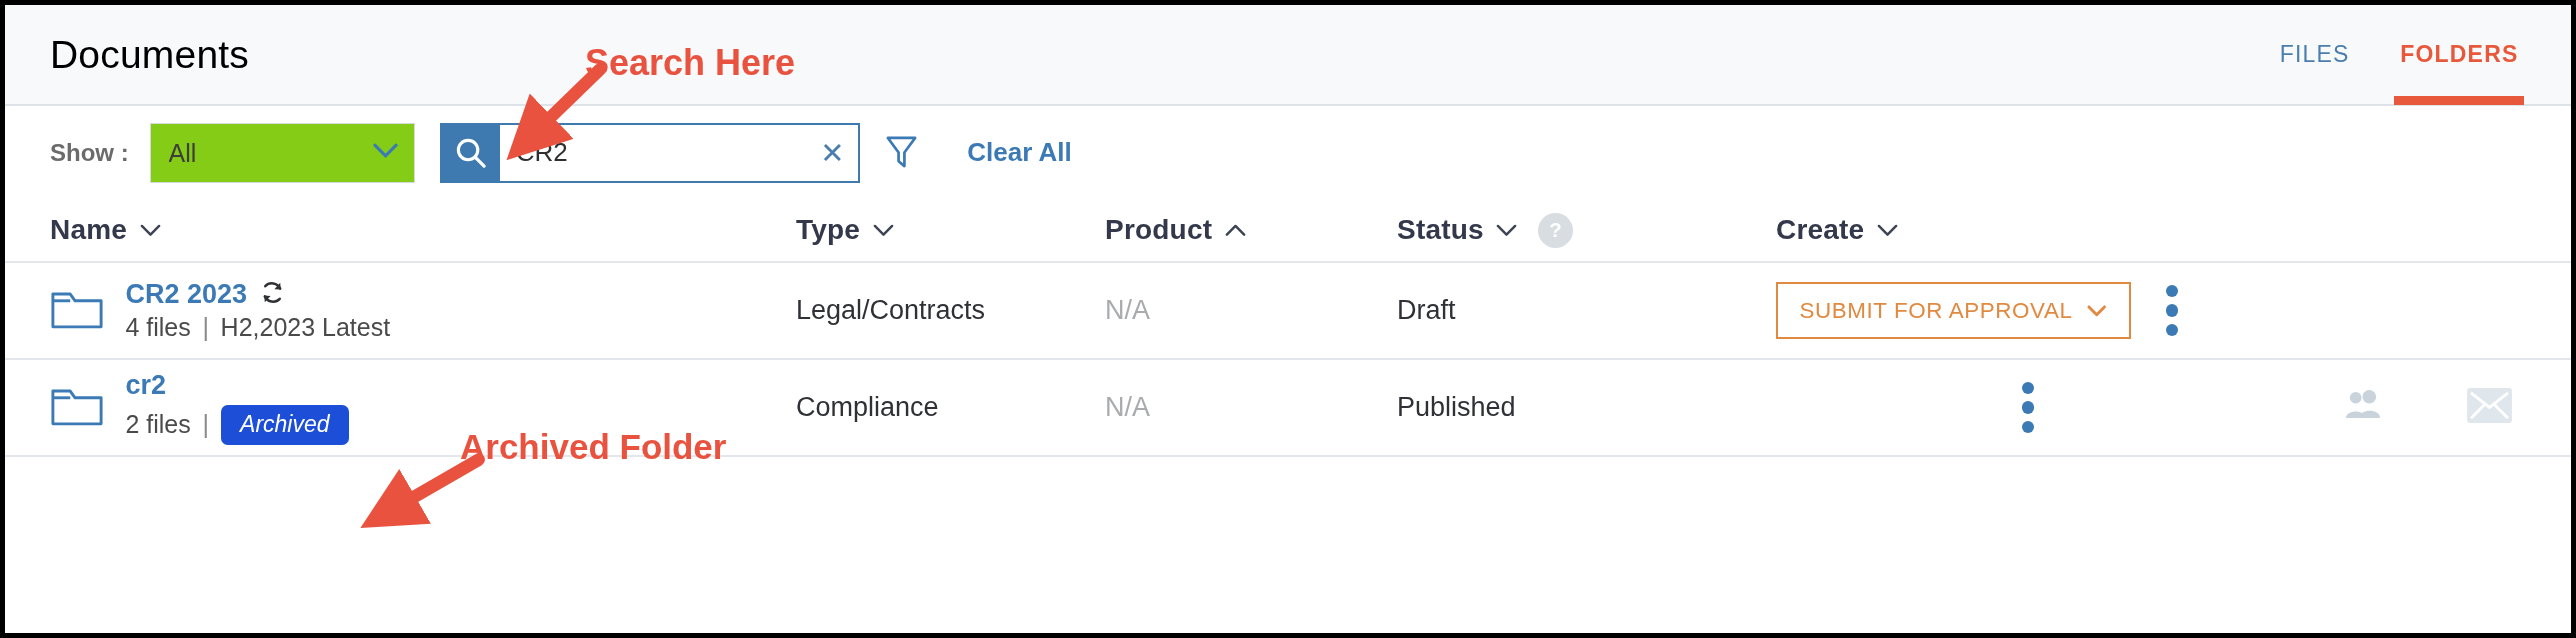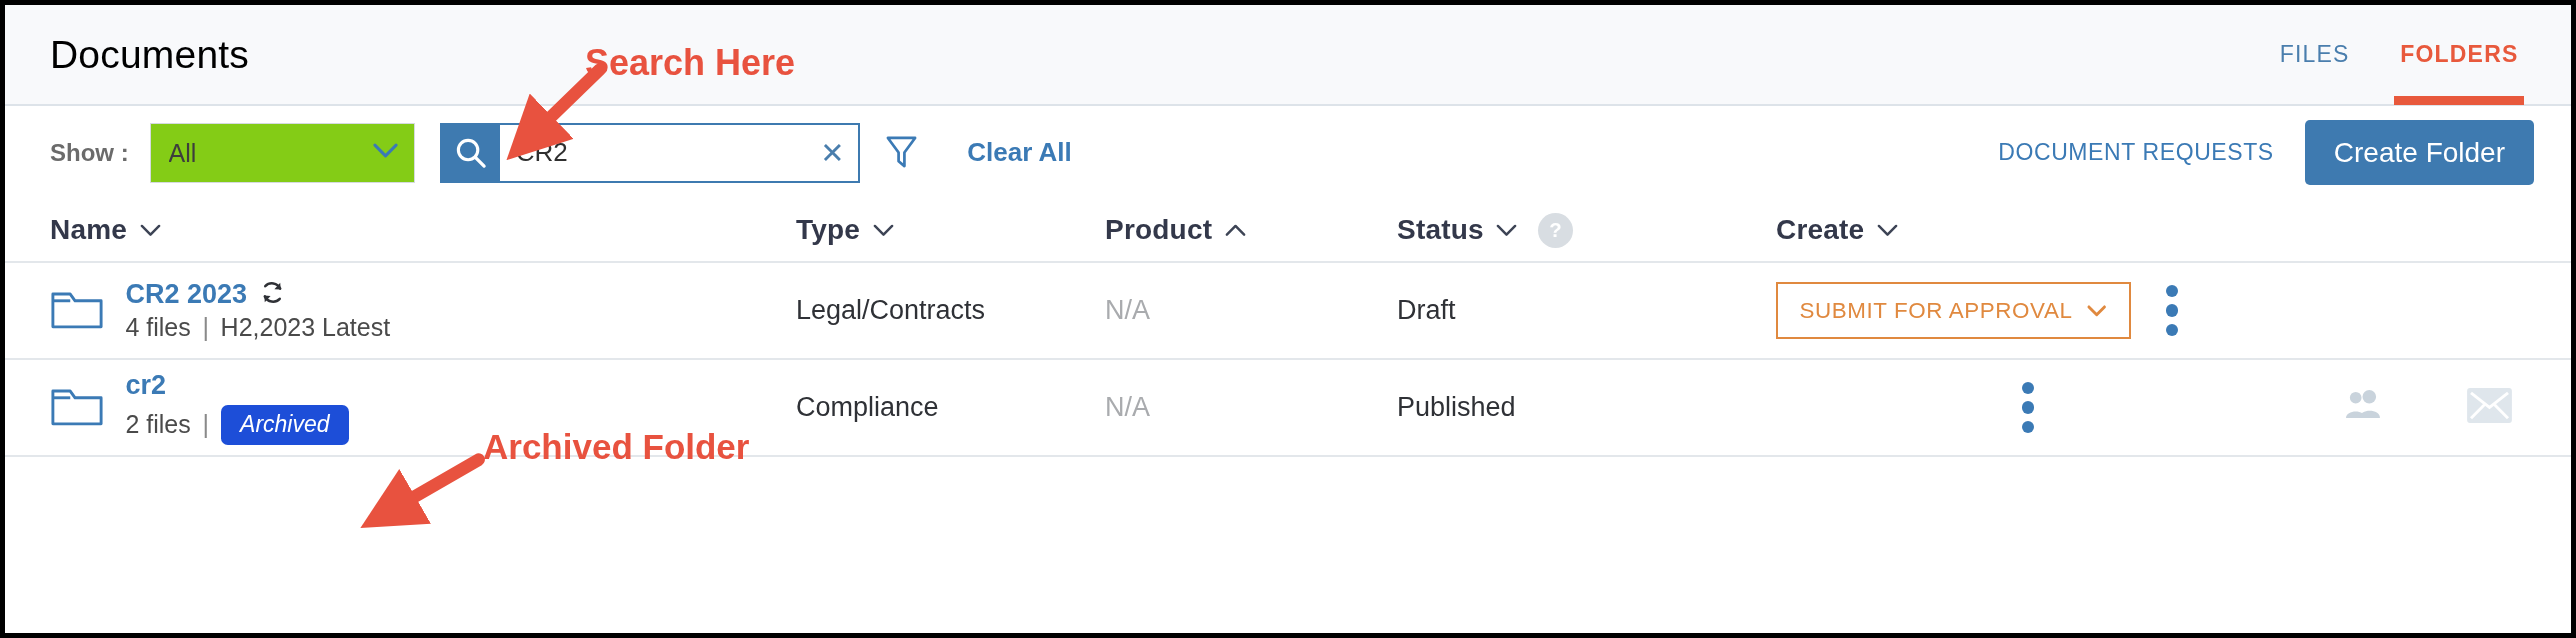--- a/index.html
+++ b/index.html
@@ -214,21 +214,21 @@
   }
 
   
   .annot {
     position: absolute;
     color: #e8523f; font-weight: 700;
     font-family: "Liberation Sans", sans-serif;
     pointer-events: none;
   }
   #annot-search-text { left: 580px; top: 37px; font-size: 36px; }
-  #annot-archived-text { left: 478px; top: 422px; font-size: 35px; text-align: right; }
+  #annot-archived-text { left: 455px; top: 422px; font-size: 35px; text-align: right; }
   .annot-arrow { position: absolute; pointer-events: none; }
 </style>
 </head>
 <body>
 
 <div id="app">
 
   <div class="page-header">
     <div class="page-title">Documents</div>
     <div class="header-tabs">
@@ -263,24 +263,20 @@
         <button class="search-clear">✕</button>
       </div>
       <button class="filter-icon-btn">
         <svg width="33" height="35" viewBox="0 0 34 36">
           <path d="M3 3 H31 L20 18 V32 L14 27 V18 Z" stroke="#3b7ab5" stroke-width="2.8" fill="none" stroke-linejoin="round"></path>
         </svg>
       </button>
       <div class="clear-all">Clear All</div>
     </div>
 
-    <div class="toolbar-right">
-      <div class="doc-requests">DOCUMENT REQUESTS</div>
-      <button class="create-folder-btn">Create Folder</button>
-    </div>
   </div>
 
   <div class="table">
 
     <div class="thead">
       <div class="th col-name">
         <span>Name</span>
         <svg width="23" height="14.6" viewBox="0 0 24 15">
             <path d="M3 3 L12 12 L21 3" stroke="#3d4455" stroke-width="2.6" fill="none" stroke-linecap="round" stroke-linejoin="round"></path>
           </svg>

